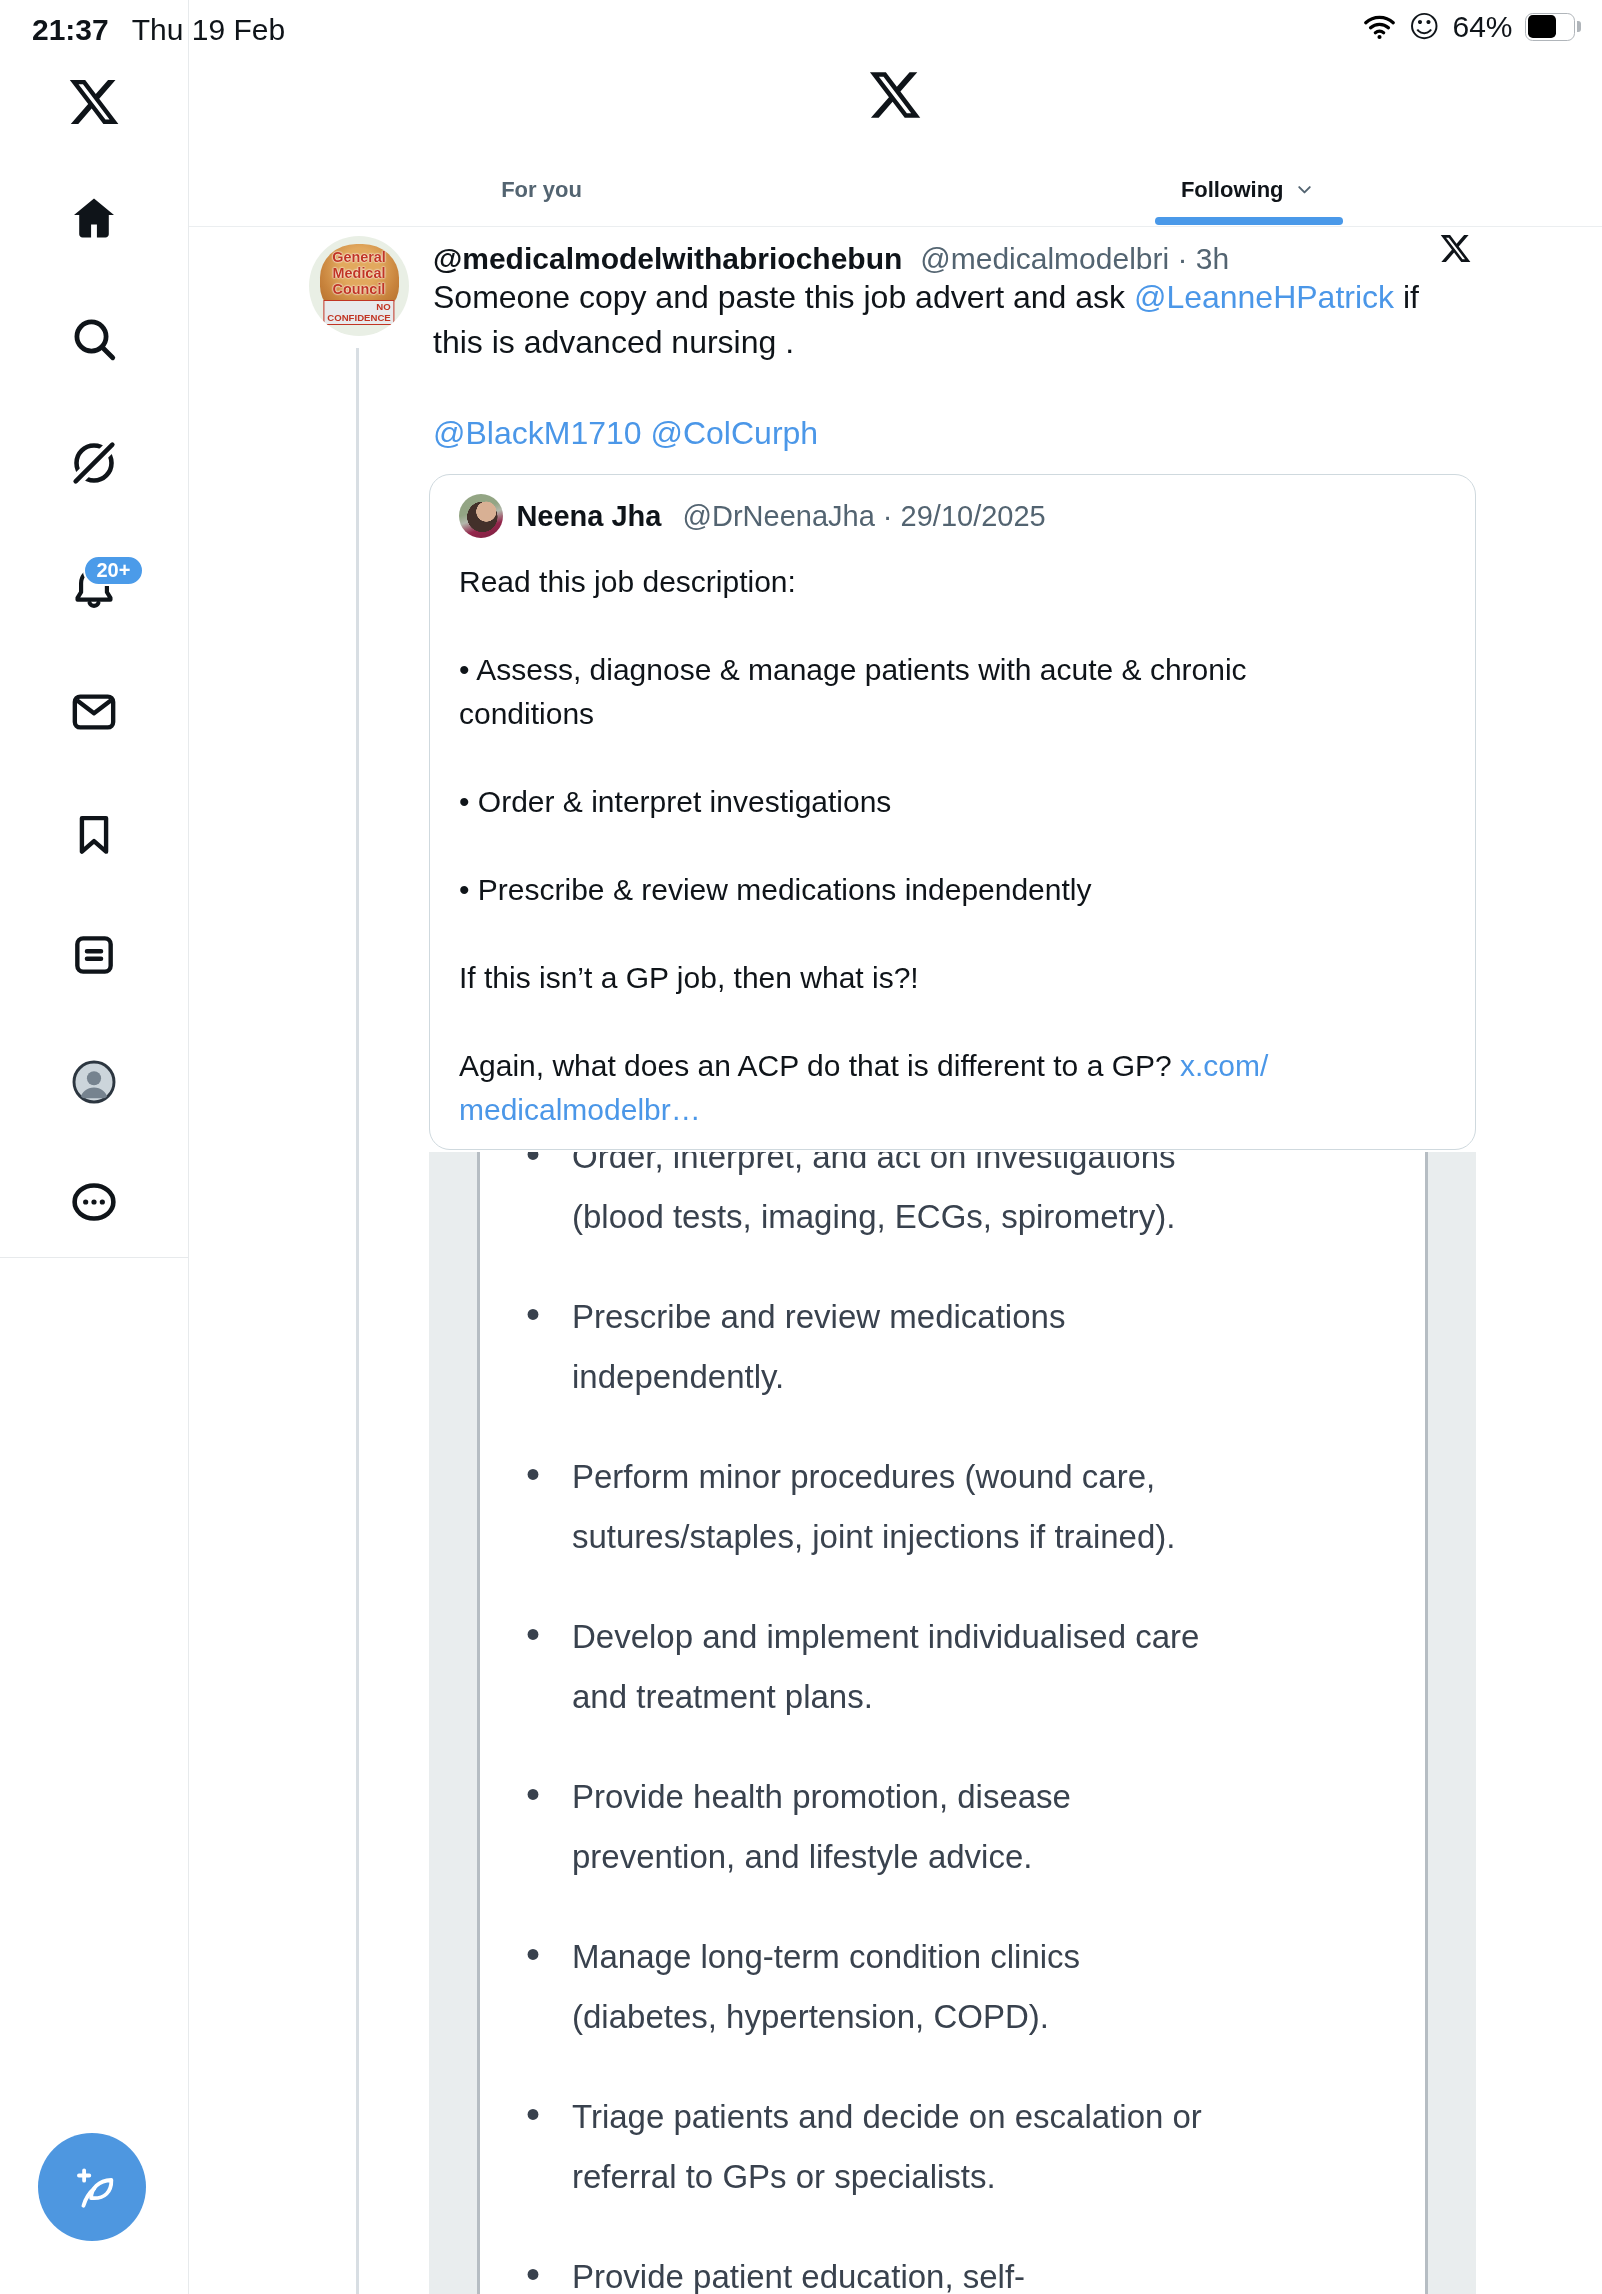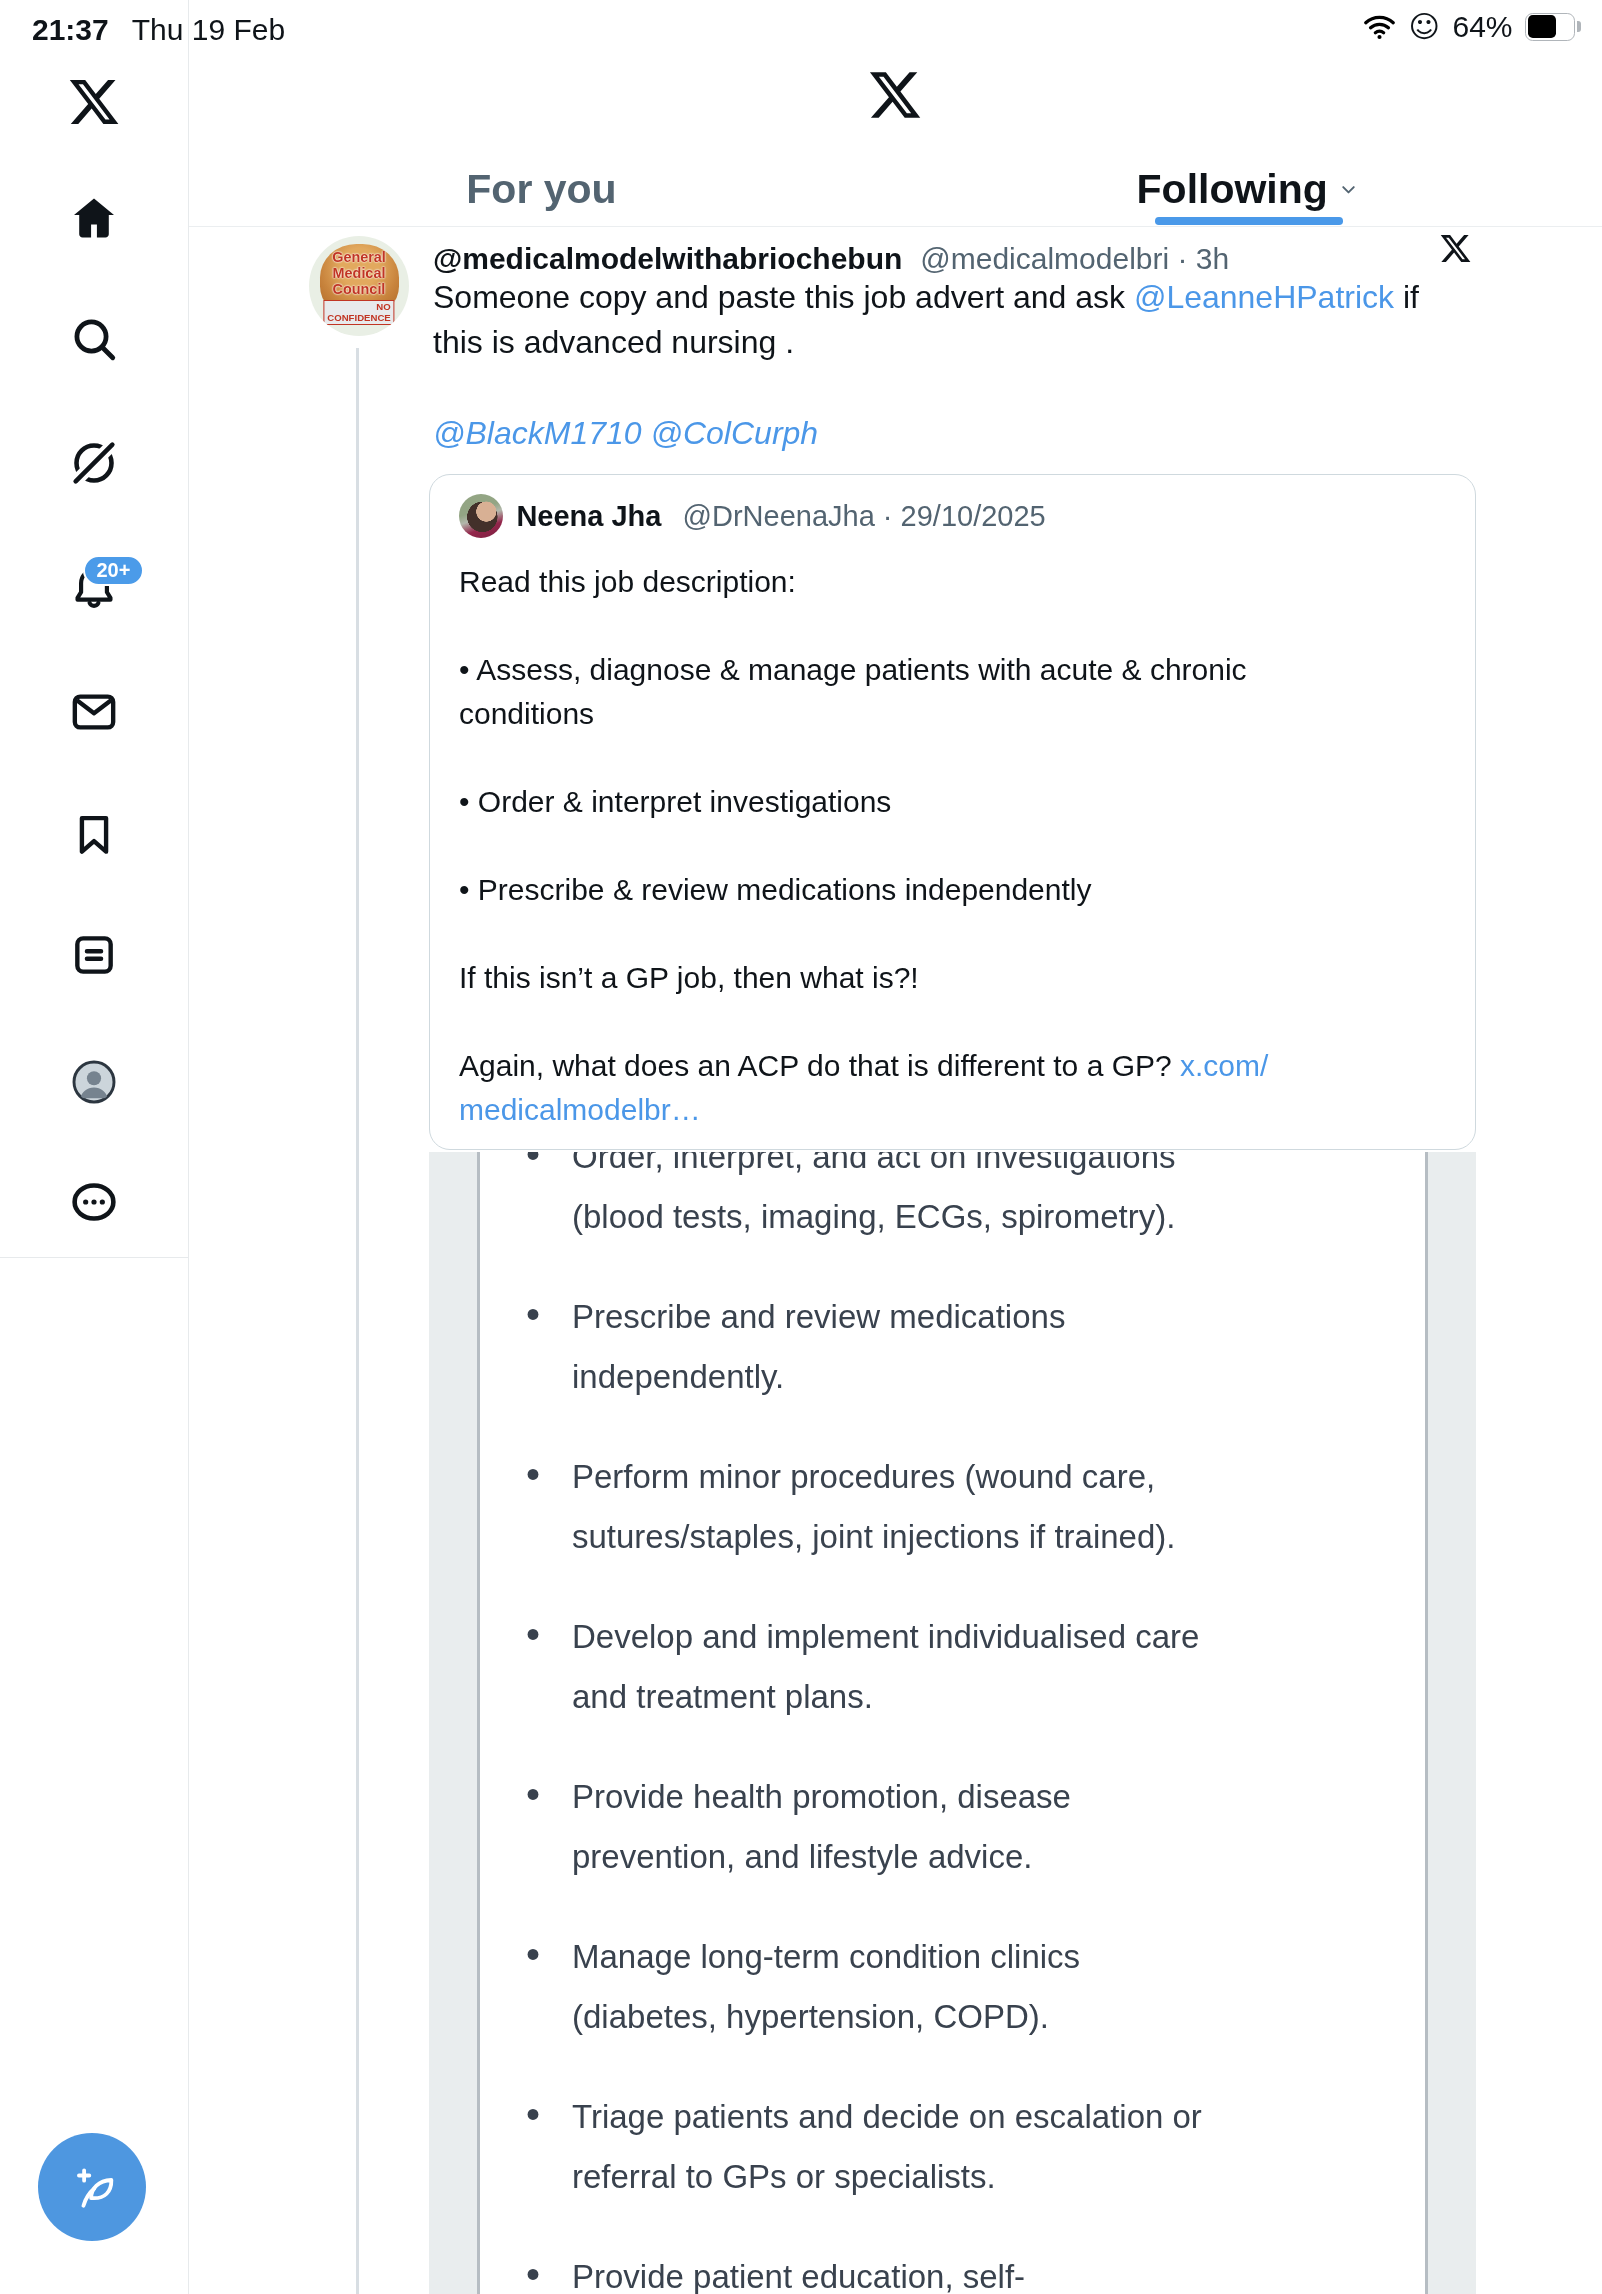--- a/index.html
+++ b/index.html
@@ -31,21 +31,21 @@
     display:flex;align-items:center;z-index:6;
   }
   .compose-btn{
     position:absolute;left:38px;top:2133px;width:108px;height:108px;border-radius:50%;
     background:#4e97e0;display:flex;align-items:center;justify-content:center;z-index:6;
   }
 
   
   .x-logo-top{position:absolute;left:188px;right:0;top:67px;display:flex;justify-content:center;z-index:4;}
   .tabs{position:absolute;left:188px;right:0;top:152px;height:75px;display:flex;z-index:4;}
-  .tab{flex:1;display:flex;align-items:center;justify-content:center;gap:9.6px;font-size:41px;cursor:pointer;text-align:center;}
+  .tab{flex:1;display:flex;align-items:center;justify-content:center;gap:9.6px;font-size:22px;cursor:pointer;text-align:center;}
   .tab-inactive{color:#536471;font-weight:600;}
   .tab-active{color:#0f1419;font-weight:700;}
   .tab-underline{position:absolute;left:1155px;top:217px;width:188px;height:7.7px;border-radius:3.8px;background:#4a99e9;z-index:4;}
   .header-border{position:absolute;left:188px;right:0;top:226px;height:1px;background:#ebeef0;}
 
   
   .avatar-main{
     position:absolute;left:309px;top:236px;width:100px;height:100px;border-radius:50%;
     background:#e9efe5;overflow:hidden;z-index:2;
   }
@@ -63,21 +63,21 @@
   }
   .thread-line{position:absolute;left:356px;top:348px;width:2.9px;bottom:0;background:#d8dee3;z-index:1;}
 
   .tweet-header{position:absolute;left:433px;top:242px;font-size:30px;z-index:2;white-space:nowrap;}
   .tweet-name{font-weight:700;color:#0f1419;}
   .tweet-handle{color:#536471;margin-left:9.6px;}
   .tweet-x-icon{position:absolute;left:1439px;top:232px;z-index:2;}
 
   .tweet-body{position:absolute;left:433px;top:275px;width:1047px;font-size:32px;line-height:45px;white-space:pre-line;z-index:2;}
   .mention-link,.blue-link{color:#4b97e8;text-decoration:none;cursor:pointer;text-align:center;}
-  .tweet-mentions{position:absolute;left:433px;top:411px;font-size:32px;line-height:44px;z-index:2;font-style:italic;}
+  .tweet-mentions{position:absolute;left:433px;top:411px;font-size:32px;line-height:44px;z-index:2;}
 
   
   .quote-card{
     position:absolute;left:429px;top:474px;width:1047px;height:676px;box-sizing:border-box;
     border:1.9px solid #cfd9de;border-radius:21px;background:#fff;z-index:3;cursor:pointer;
   }
   .qc-header{position:absolute;left:29px;top:19px;display:flex;align-items:center;gap:13.4px;font-size:29px;white-space:nowrap;}
   .qc-avatar{
     width:44px;height:44px;border-radius:50%;flex:0 0 44px;
     background:

